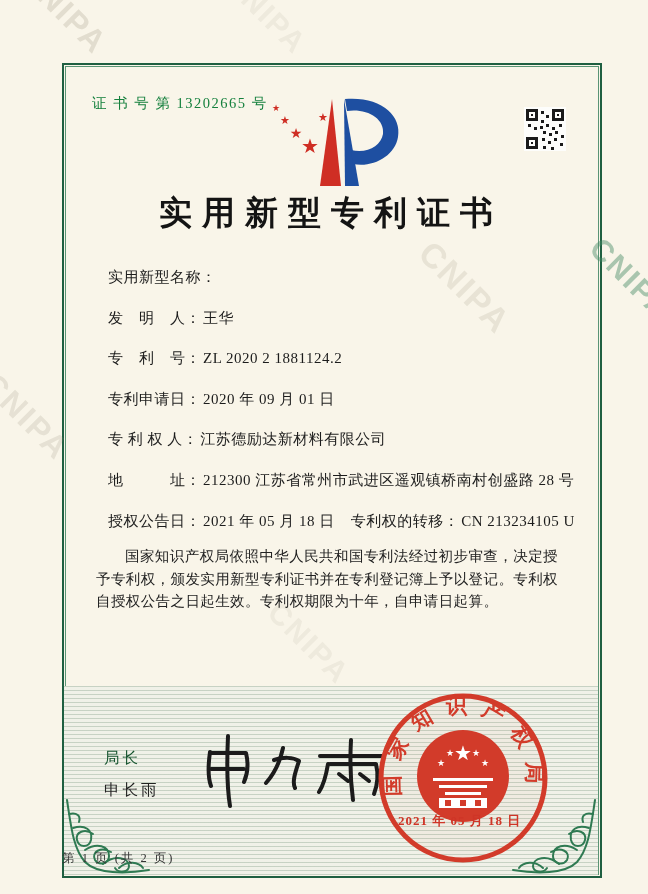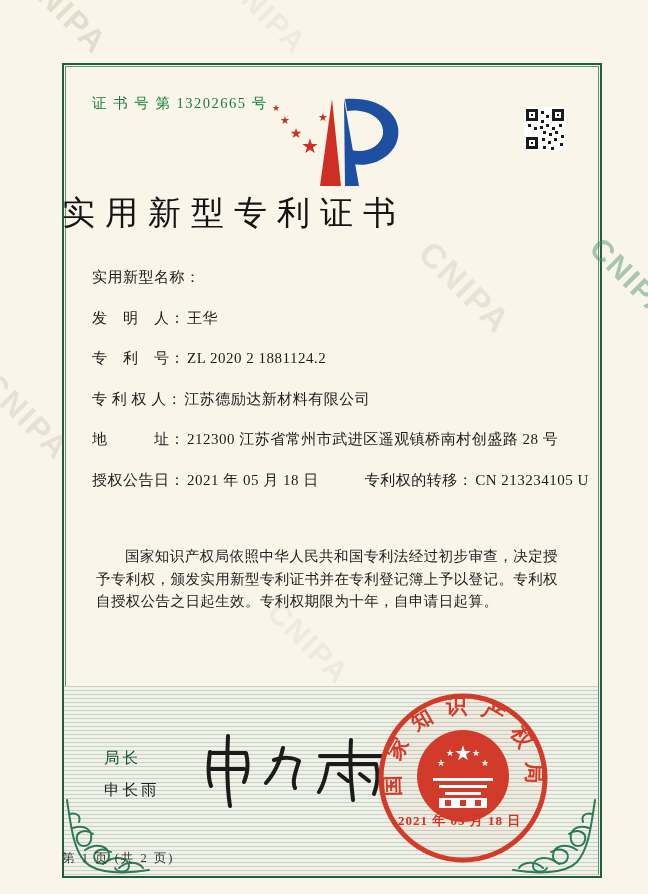--- a/index.html
+++ b/index.html
@@ -29,30 +29,30 @@
   .wm-left{left:-28px;top:398px;font-size:32px;color:rgba(146,136,114,.18);}
   .wm-bottom{left:258px;top:626px;font-size:30px;color:rgba(146,136,114,.10);}
   
   .cert-no{
     position:absolute;left:92px;top:94px;font-size:14.5px;color:#15803d;
     letter-spacing:1.5px;z-index:3;
   }
   .logo{position:absolute;left:266px;top:95px;width:150px;height:96px;z-index:3;}
   .qr{position:absolute;left:524px;top:107px;width:42px;height:44px;z-index:3;}
   .title{
-    position:absolute;left:62px;top:191px;width:538px;
-    font-size:33px;font-weight:normal;letter-spacing:10px;color:#141414;z-index:3;
+    position:absolute;left:62px;top:191px;width:538px;text-align:center;
+    font-size:33px;font-weight:bold;letter-spacing:10px;color:#141414;z-index:3;
   }
   
   .fields{position:absolute;left:92px;top:266px;width:486px;z-index:3;}
   .frow{
     display:flex;align-items:baseline;line-height:23px;margin-bottom:17.6px;
     font-size:15px;color:#1c1c1c;letter-spacing:.5px;white-space:nowrap;
   }
-  .frow .flabel{flex:none;}
+  .frow .flabel{flex:none;margin-left:16px;}
   .frow .fvalue{margin-left:2px;}
   .grant-no{margin-left:46px;}
   
   .paras{position:absolute;left:92px;top:541px;width:470px;z-index:3;}
   .paras p{
     margin:4px;text-indent:2em;font-size:14.5px;line-height:22.5px;color:#222;
     text-align:justify;letter-spacing:.4px;
   }
   
   .stripes{
@@ -147,20 +147,24 @@
   </div>
   <div class="frow">
     <span class="flabel">发　明　人：</span>
     <span class="fvalue">王华</span>
   </div>
   <div class="frow">
     <span class="flabel">专　利　号：</span>
     <span class="fvalue">ZL 2020 2 1881124.2</span>
   </div>
   <div class="frow">
+    <span class="flabel">专利申请日：</span>
+    <span class="fvalue">2020 年 09 月 01 日</span>
+  </div>
+  <div class="frow">
     <span class="flabel">专 利 权 人：</span>
     <span class="fvalue">江苏德励达新材料有限公司</span>
   </div>
   <div class="frow">
     <span class="flabel">地　　　址：</span>
     <span class="fvalue">212300 江苏省常州市武进区遥观镇桥南村创盛路 28 号</span>
   </div>
   <div class="frow">
     <span class="flabel">授权公告日：</span>
     <span class="fvalue">2021 年 05 月 18 日</span>

